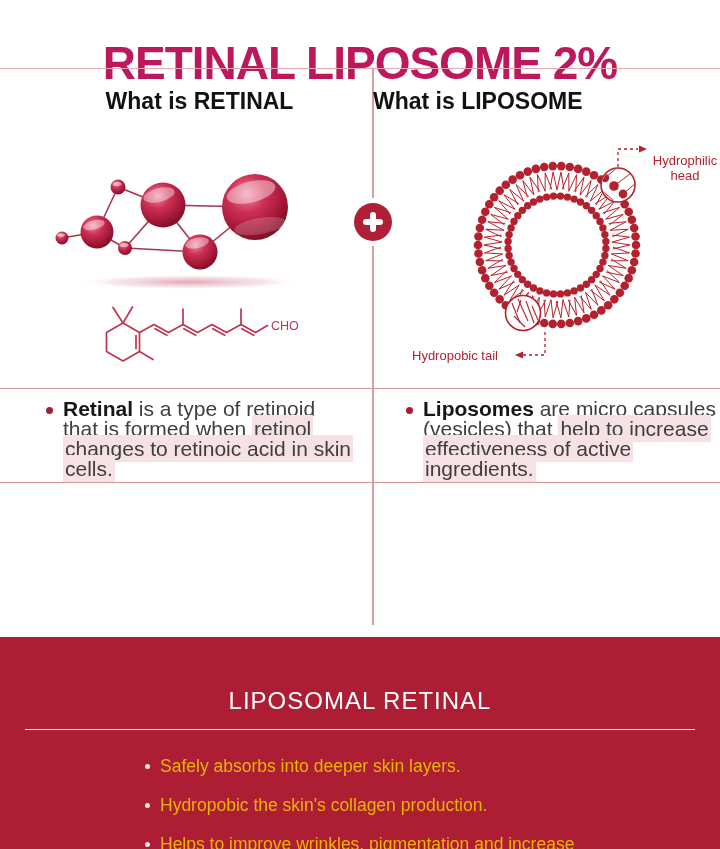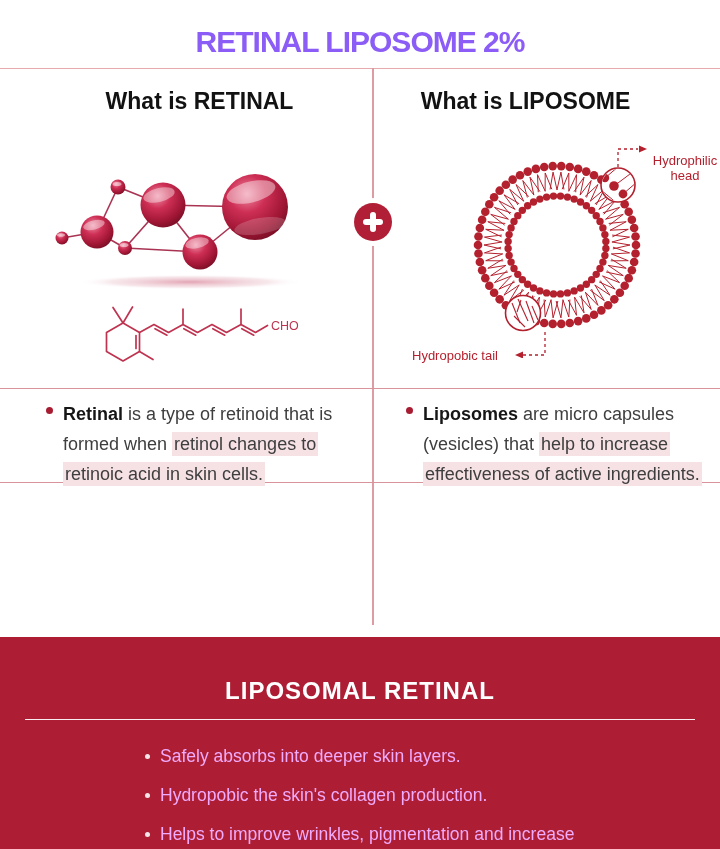--- a/index.html
+++ b/index.html
@@ -1,69 +1,69 @@
 <!DOCTYPE html>
 <html><head>
 <meta charset="utf-8">
 <style>
   html,body{margin:0;padding:0;background:#fff;}
   .page{position:relative;width:720px;height:849px;background:#ffffff;overflow:hidden;
         font-family:"Liberation Sans",sans-serif;}
 
   
   .title{position:absolute;top:5px;left:0;right:0;text-align:center;
-         font-weight:bold;font-size:30px;letter-spacing:-1px;color:#8b5cf6;}
+         font-weight:bold;font-size:46px;letter-spacing:-1px;color:#be185d;}
 
   .top-line{position:absolute;top:68px;left:0;width:720px;border-top:1.5px solid #E5A9AE;}
   .vline{position:absolute;left:372px;top:68px;width:1.5px;height:557px;background:#DD9BA2;}
   .hline{position:absolute;left:0;width:720px;border-top:1.5px solid #D9939B;}
   .hline.h1{top:388px;}
   .hline.h2{top:482px;}
 
   .col-header{position:absolute;top:88px;font-weight:bold;font-size:23px;color:#121212;}
   .col-header.left{left:0;width:399px;text-align:center;}
-  .col-header.right{left:373px;width:305px;text-align:center;}
+  .col-header.right{left:373px;width:305px;text-align:left;}
 
   
   .fig{position:absolute;}
   #molecule{left:40px;top:142px;}
   #chem{left:85px;top:290px;}
   #lipo{left:455px;top:138px;}
 
   .plus{position:absolute;left:354px;top:203px;width:38px;height:38px;border-radius:50%;
         background:#B01F36;box-shadow:0 0 0 5px #fff;}
   .plus::before,.plus::after{content:"";position:absolute;background:#fff;border-radius:3px;}
   .plus::before{left:9px;top:16px;width:20px;height:6px;}
   .plus::after{left:16px;top:9px;width:6px;height:20px;}
 
   .lbl{position:absolute;color:#B4212E;font-size:13px;line-height:1.18;}
   #lbl-head{left:650px;top:141px;width:70px;text-align:center;margin-top:12px;}
   #lbl-tail{left:412px;top:348px;}
 
   
-  .point{position:absolute;font-size:18px;line-height:30px;color:#3E3E3E;padding-left:19px;}
+  .point{position:absolute;font-size:21px;line-height:20px;color:#3E3E3E;padding-left:19px;}
   .point .dot{position:absolute;left:2px;top:8px;width:7px;height:7px;border-radius:50%;
               background:#A81C32;}
   #p-l1{left:44px;top:399px;width:290px;}
   #p-r1{left:404px;top:399px;width:296px;}
   #p-l2{left:44px;top:500px;width:308px;}
   #p-r2{left:396px;top:500px;width:296px;}
   .point .b{font-weight:bold;color:#161616;}
   .point .hl{background:#F6E1E5;padding:2px 2px;
              box-decoration-break:clone;-webkit-box-decoration-break:clone;}
   .point .red{color:#B01F36;font-weight:bold;}
 
   
   .footer{position:absolute;left:0;top:637px;width:720px;height:212px;background:#AD1E34;}
-  .footer-title{margin:2px;padding-top:38px;text-align:center;color:#ffffff;
-                font-weight:bold;font-size:24px;letter-spacing:1px;}
+  .footer-title{margin:12px;padding-top:38px;text-align:center;color:#ffffff;
+                font-weight:normal;font-size:24px;letter-spacing:1px;}
   .footer-hr{margin:14px 25px 0;border:none;border-top:1.5px solid rgba(255,255,255,0.92);}
   .footer-list{list-style:none;margin:25px 0 0;padding:0 115px 0 145px;}
   .footer-list li{position:relative;padding-left:15px;margin-bottom:16px;
-                  color:#f0abfc;font-size:17.5px;line-height:23px;}
+                  color:#eab308;font-size:17.5px;line-height:23px;}
   .footer-list li::before{content:"";position:absolute;left:0;top:9px;width:5px;height:5px;
                   border-radius:50%;background:#F5E7E9;}
 </style>
 </head>
 <body>
 
 <div class="page">
 
   <h1 class="title">RETINAL LIPOSOME 2%</h1>
 

